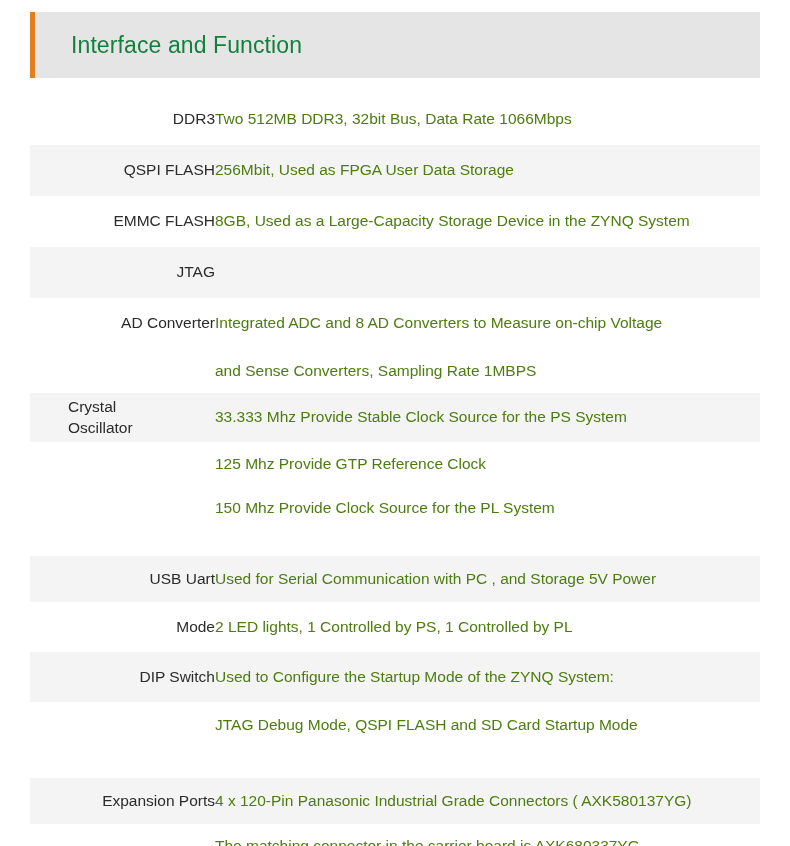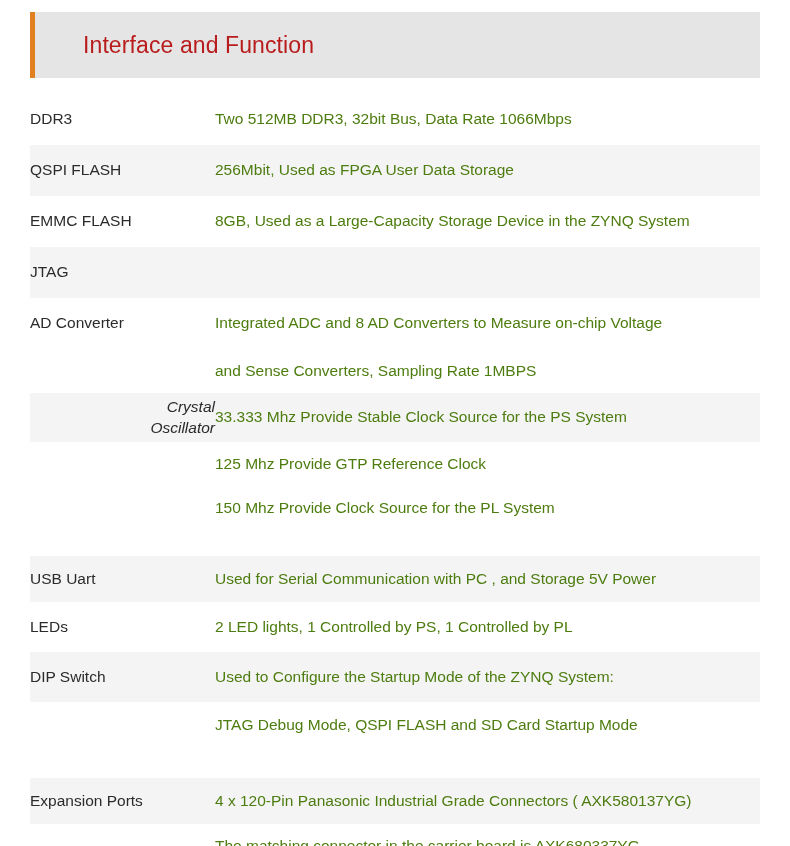--- a/index.html
+++ b/index.html
@@ -35,23 +35,23 @@
   }
   .header-accent {
     width: 5px;
     height: 66px;
     background: #e08020;
     flex: 0 0 auto;
   }
   .header-title {
     font-size: 23px;
     font-weight: 400;
-    color: #b91c1c;
+    color: #15803d;
     letter-spacing: 0.1px;
-    margin-left: 48px;
+    margin-left: 36px;
     white-space: nowrap;
   }
 
   
   .table {
     position: absolute;
     left: 30px;
     top: 94px;
     width: 730px;
   }
@@ -64,30 +64,29 @@
     box-sizing: border-box;
   }
   .row.shaded {
     background: #f4f4f5;
   }
 
   .cell-label {
     flex: 0 0 185px;
     width: 185px;
     box-sizing: border-box;
-    text-align: left;
+    text-align: right;
     font-size: 15.5px;
     color: #2b2b2b;
     line-height: 1.35;
     white-space: pre-line;
   }
   .cell-label.left-align {
-    text-align: right;
+    text-align: left;
     padding-left: 38px;
-    font-style: italic;
   }
 
   .cell-value {
     flex: 1 1 auto;
     box-sizing: border-box;
     font-size: 15.5px;
     color: #4d7c0f;
     line-height: 1.35;
     padding-left: 0px;
   }
@@ -161,21 +160,21 @@
     </div>
 
     <div class="row h26 spacer"></div>
 
     <div class="row h46 shaded">
       <div class="cell-label">USB Uart</div>
       <div class="cell-value">Used for Serial Communication with PC , and Storage 5V Power</div>
     </div>
 
     <div class="row h50">
-      <div class="cell-label">LEDs</div>
+      <div class="cell-label">Mode</div>
       <div class="cell-value">2 LED lights, 1 Controlled by PS, 1 Controlled by PL</div>
     </div>
 
     <div class="row h50 shaded">
       <div class="cell-label">DIP Switch</div>
       <div class="cell-value">Used to Configure the Startup Mode of the ZYNQ System:</div>
     </div>
 
     <div class="row h46">
       <div class="cell-label"></div>

